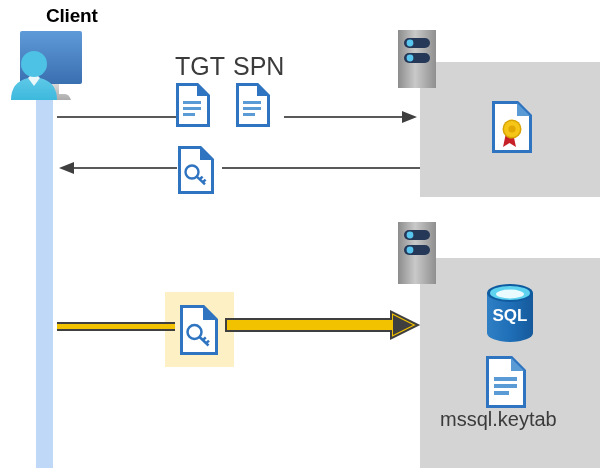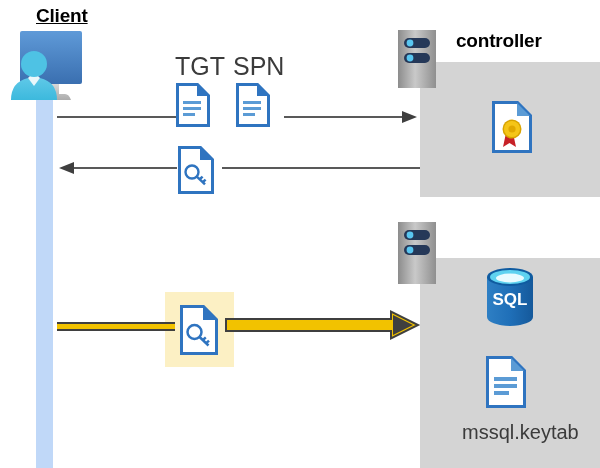--- a/index.html
+++ b/index.html
@@ -50,21 +50,21 @@
   }
   svg{display:block;overflow:visible;}
 </style>
 </head>
 <body>
 
 <div class="stage">
 
   <div class="abs lifeline" style="left:36px;top:74px;width:17px;height:394px;"></div>
 
-  <div class="abs title" style="left:36px;top:4px;width:120px;text-decoration:underline;">Client</div>
+  <div class="abs title" style="left:46px;top:4px;width:120px;">Client</div>
 
   <div class="abs" style="left:6px;top:30px;width:90px;height:72px;">
     <svg width="90" height="72" viewBox="0 0 90 72">
       <defs>
         <linearGradient id="monGrad" x1="0" y1="0" x2="0" y2="1">
           <stop offset="0" stop-color="#5f9ad8"></stop>
           <stop offset="1" stop-color="#3a6fb0"></stop>
         </linearGradient>
         <linearGradient id="standGrad" x1="0" y1="0" x2="0" y2="1">
           <stop offset="0" stop-color="#d8d8d8"></stop>
@@ -161,21 +161,20 @@
         <circle cx="14.5" cy="27" r="7"></circle>
         <path d="M19.6 32 L28.5 40.5"></path>
         <path d="M23 35 l2.8 -2.6"></path>
         <path d="M26.2 38.2 l2.8 -2.6"></path>
       </g>
     </svg>
   </div>
 
   <div class="abs graybox" style="left:420px;top:62px;width:180px;height:135px;"></div>
 
-  <div class="abs title" style="left:456px;top:29px;">controller</div>
 
   <div class="abs" style="left:398px;top:30px;width:38px;height:58px;">
     <svg width="38" height="58" viewBox="0 0 38 58">
       <defs>
         <linearGradient id="srvGrad1" x1="0" y1="0" x2="1" y2="0">
           <stop offset="0" stop-color="#8c8c8c"></stop>
           <stop offset="0.45" stop-color="#c9c9c9"></stop>
           <stop offset="1" stop-color="#8f8f8f"></stop>
         </linearGradient>
       </defs>
@@ -213,21 +212,21 @@
         </linearGradient>
       </defs>
       <rect x="0" y="0" width="38" height="62" fill="url(#srvGrad2)"></rect>
       <rect x="6" y="8" width="26" height="10" rx="5" fill="#253858"></rect>
       <circle cx="12" cy="13" r="3.4" fill="#59c6f0"></circle>
       <rect x="6" y="23" width="26" height="10" rx="5" fill="#253858"></rect>
       <circle cx="12" cy="28" r="3.4" fill="#59c6f0"></circle>
     </svg>
   </div>
 
-  <div class="abs" style="left:484px;top:268px;width:52px;height:58px;">
+  <div class="abs" style="left:484px;top:284px;width:52px;height:58px;">
     <svg width="52" height="58" viewBox="0 0 52 58">
       <defs>
         <linearGradient id="sqlBody" x1="0" y1="0" x2="1" y2="0">
           <stop offset="0" stop-color="#2e7fc4"></stop>
           <stop offset="0.5" stop-color="#1f6fb8"></stop>
           <stop offset="1" stop-color="#15599b"></stop>
         </linearGradient>
       </defs>
       <path d="M3 9 v40 a23 9 0 0 0 46 0 v-40 z" fill="url(#sqlBody)"></path>
       <ellipse cx="26" cy="9" rx="23" ry="9" fill="#0f5ba0"></ellipse>
@@ -240,15 +239,15 @@
   <div class="abs" style="left:486px;top:356px;width:40px;height:52px;">
     <svg width="40" height="52" viewBox="0 0 40 52">
       <path d="M1.5 1.5 h24 l13 13 v36 h-37 z" fill="#ffffff" stroke="#2f74c0" stroke-width="3"></path>
       <path d="M25 2 v13 h13 z" fill="#5b9bd5"></path>
       <rect x="8" y="21" width="23" height="4" fill="#5b9bd5"></rect>
       <rect x="8" y="28" width="23" height="4" fill="#5b9bd5"></rect>
       <rect x="8" y="35" width="15" height="4" fill="#5b9bd5"></rect>
     </svg>
   </div>
 
-  <div class="abs filelabel" style="left:440px;top:420px;margin-left:22px;">mssql.keytab</div>
+  <div class="abs filelabel" style="left:440px;top:407px;">mssql.keytab</div>
 
 </div>
 
 </body></html>

